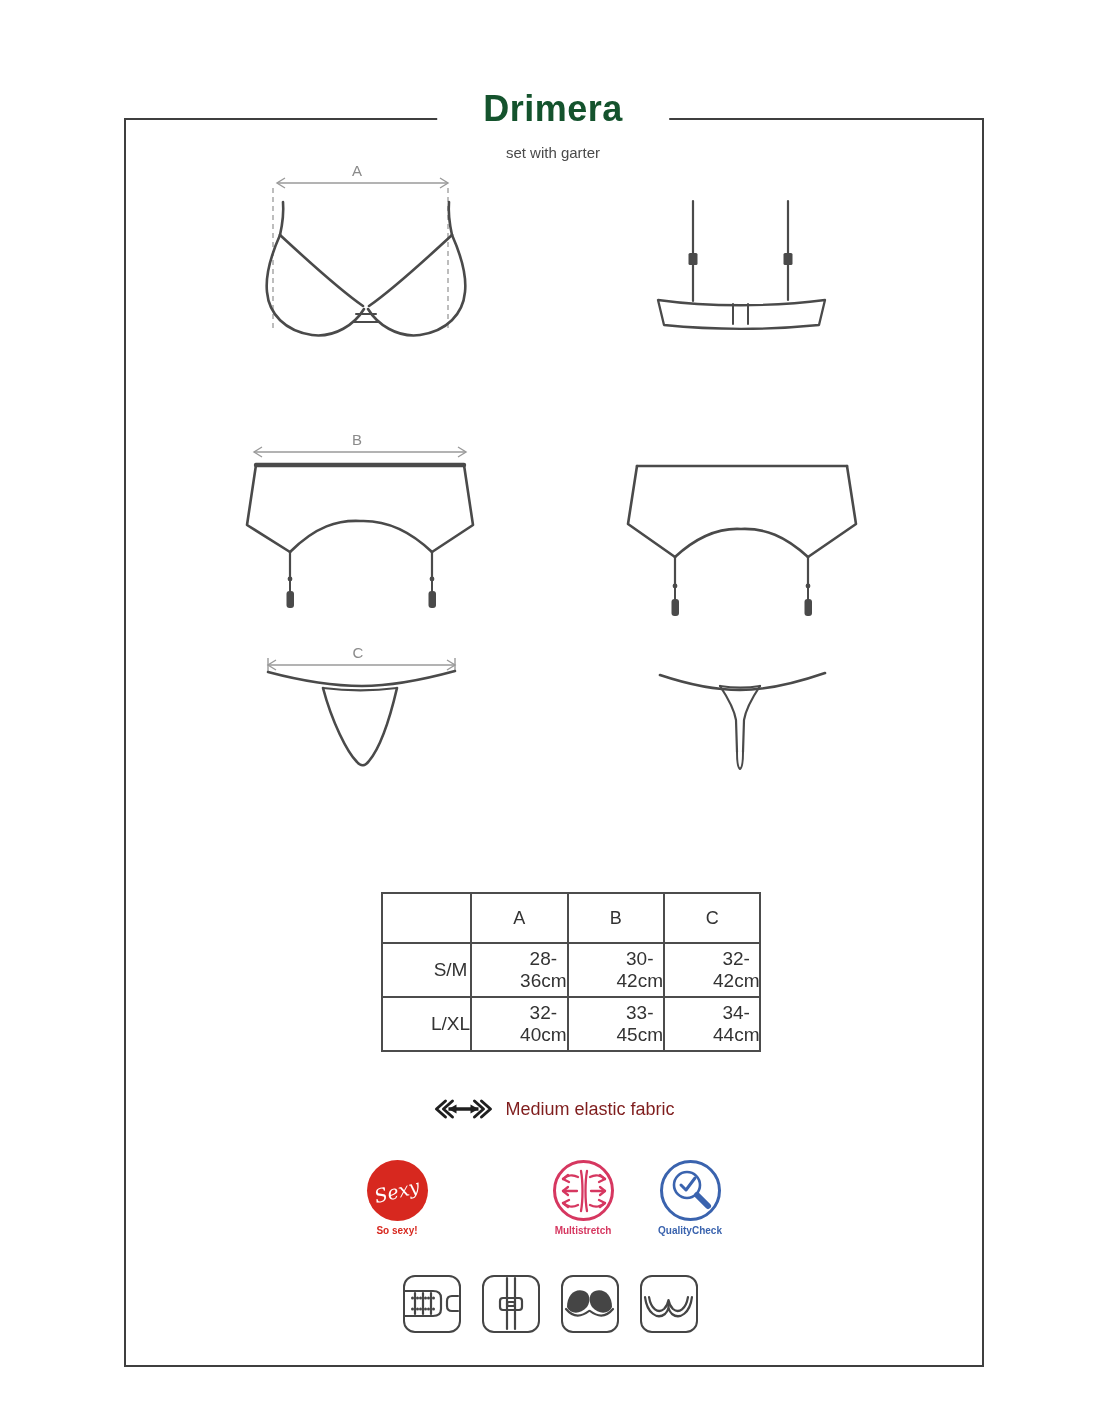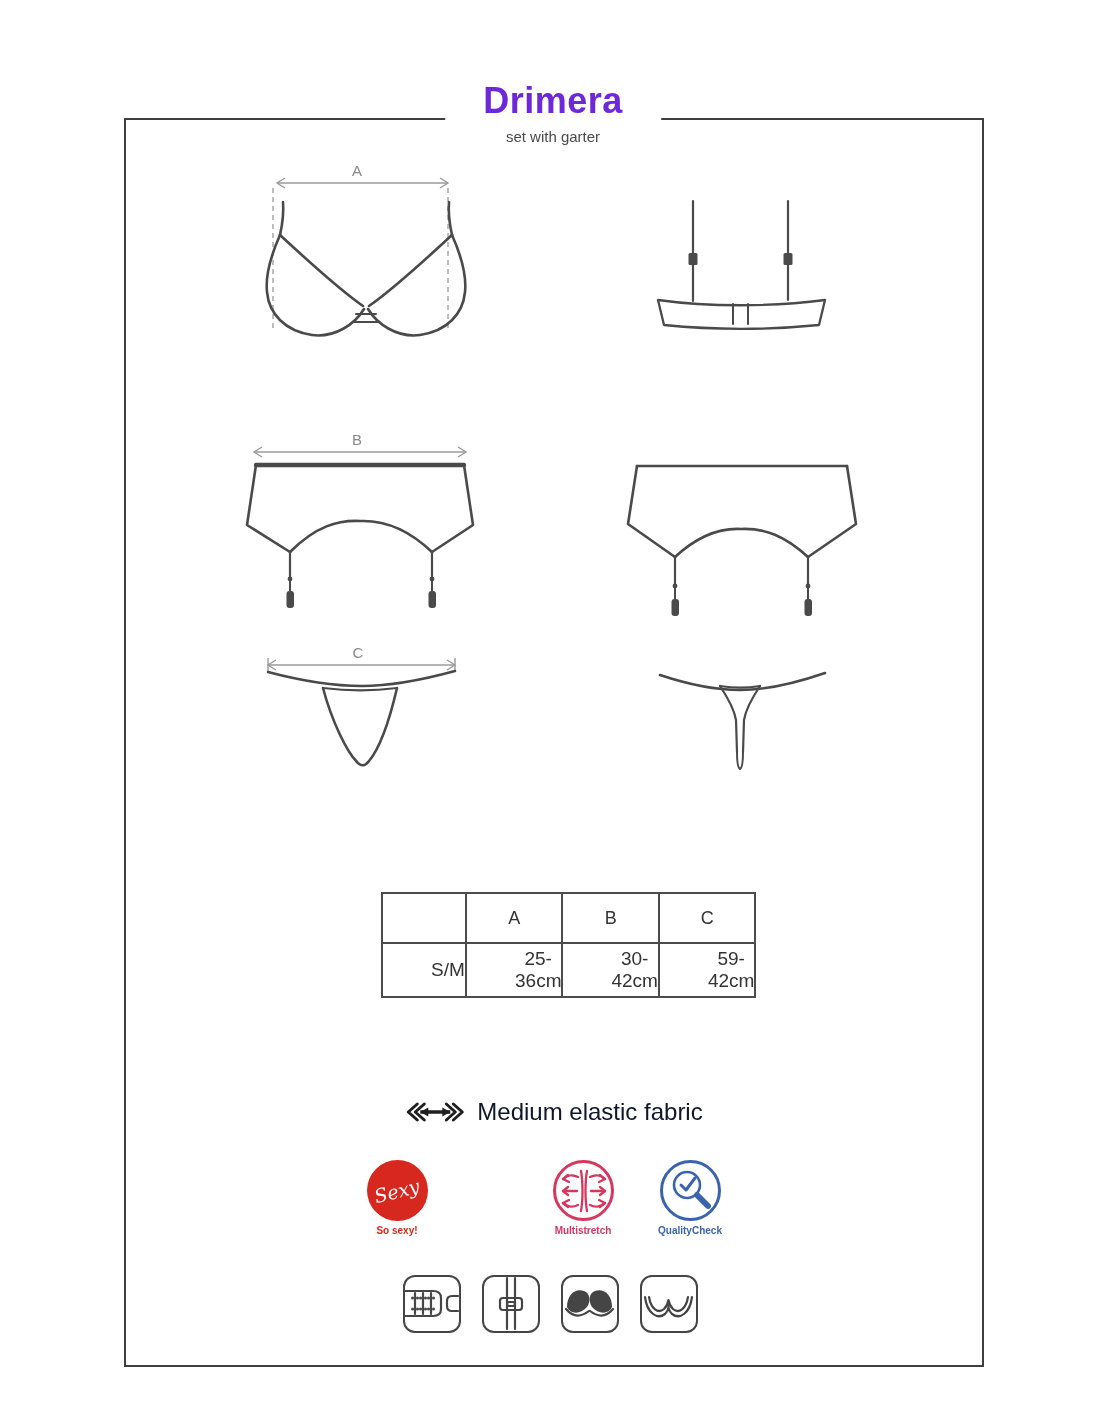--- a/index.html
+++ b/index.html
@@ -2,42 +2,42 @@
 <html style="--line: #4a4a4a; --dim: #9a9a9a; --frame: #3f3f3f; --text: #333333; --red: #d7281f; --orange: #f0933f; --pink: #d63760; --blue: #3a63ae; --icon: #454545;"><head>
 <meta charset="utf-8">
 <style>
   html,body{margin:0;padding:0;background:#fff;}
   .canvas{position:relative;width:1100px;height:1422px;background:#fff;overflow:hidden;
           font-family:"Liberation Sans",sans-serif;}
   .frame{position:absolute;left:124px;top:118px;width:856px;height:1245px;
          border:2px solid var(--frame);background:#fff;}
   .title-block{position:absolute;left:553px;top:74px;transform:translateX(-50%);
          background:#fff;padding:0 30px 2px 30px;text-align:center;z-index:3;}
-  .title-block h1{margin:8px;font-size:36px;line-height:38px;font-weight:700;
-         color:#6d28d9;letter-spacing:.5px;}
+  .title-block h1{margin:16px;font-size:36px;line-height:38px;font-weight:700;
+         color:#14532d;letter-spacing:.5px;}
   .title-block .sub{font-size:15px;color:#4a4a4a;margin-top:0;}
   svg{position:absolute;overflow:visible;}
   .ln{stroke:var(--line);stroke-width:2.6;fill:none;stroke-linecap:round;stroke-linejoin:round;}
   .thick{stroke-width:4.4;}
   .lnf{fill:var(--line);stroke:none;}
   .dim{stroke:var(--dim);stroke-width:1.4;fill:none;}
   .dash{stroke:var(--dim);stroke-width:1.3;stroke-dasharray:5 4;fill:none;}
   .dimtxt{fill:#8a8a8a;font-size:15px;font-family:"Liberation Sans",sans-serif;}
   
   .size-table{position:absolute;left:381px;top:892px;border-collapse:collapse;
          font-size:19px;color:var(--text);table-layout:fixed;}
   .size-table th,.size-table td{border:2px solid #4c4c4c;text-align:center;
          font-weight:400;padding:0;background:#fff;}
   .size-table th{font-size:18px;height:48px;}
   .size-table td{height:52px;padding-left:48px;}
   
   .fabric{position:absolute;left:553px;top:1098px;transform:translateX(-50%);
          display:flex;align-items:center;gap:10px;}
   .fabric svg{position:static;}
-  .fabric .txt{font-size:24px;color:#0f172a;white-space:nowrap;}
+  .fabric .txt{font-size:18px;color:#7f1d1d;white-space:nowrap;}
   
   .badge{position:absolute;top:1160px;text-align:center;}
   .badge .circ{width:61px;height:61px;border-radius:50%;margin:0 auto;
          display:flex;align-items:center;justify-content:center;box-sizing:border-box;}
   .badge .lbl{margin-top:4px;font-size:10px;font-weight:700;white-space:nowrap;}
   .b-sexy .circ{background:var(--red);}
   .b-sexy .sexy-script{color:#fff;font-family:"DejaVu Serif",serif;font-style:italic;
          font-size:19px;transform:rotate(-14deg);}
   .b-sexy .lbl{color:var(--red);}
   .b-bigbust .circ{border:3px solid var(--orange);}
@@ -157,23 +157,29 @@
       </colgroup>
     <tbody>
         <tr>
       <th></th>
       <th>A</th>
       <th>B</th>
       <th>C</th>
     </tr>
     <tr>
       <td>S/M</td>
-      <td>25-36cm</td>
+      <td>28-36cm</td>
       <td>30-42cm</td>
-      <td>59-42cm</td>
+      <td>32-42cm</td>
+    </tr>
+    <tr>
+      <td>L/XL</td>
+      <td>32-40cm</td>
+      <td>33-45cm</td>
+      <td>34-44cm</td>
     </tr>
   </tbody>
     </table>
 
   <div class="fabric">
     <svg width="64" height="22" viewBox="0 0 64 22">
       <path d="M14,3 L5,11 L14,19" fill="none" stroke="#1f1f1f" stroke-width="3" stroke-linecap="round" stroke-linejoin="round"></path>
       <path d="M21,3 L12,11 L21,19" fill="none" stroke="#1f1f1f" stroke-width="3" stroke-linecap="round" stroke-linejoin="round"></path>
       <line x1="17" y1="11" x2="47" y2="11" stroke="#1f1f1f" stroke-width="3.5"></line>
       <polygon points="17,11 25,6.5 25,15.5" fill="#1f1f1f"></polygon>

